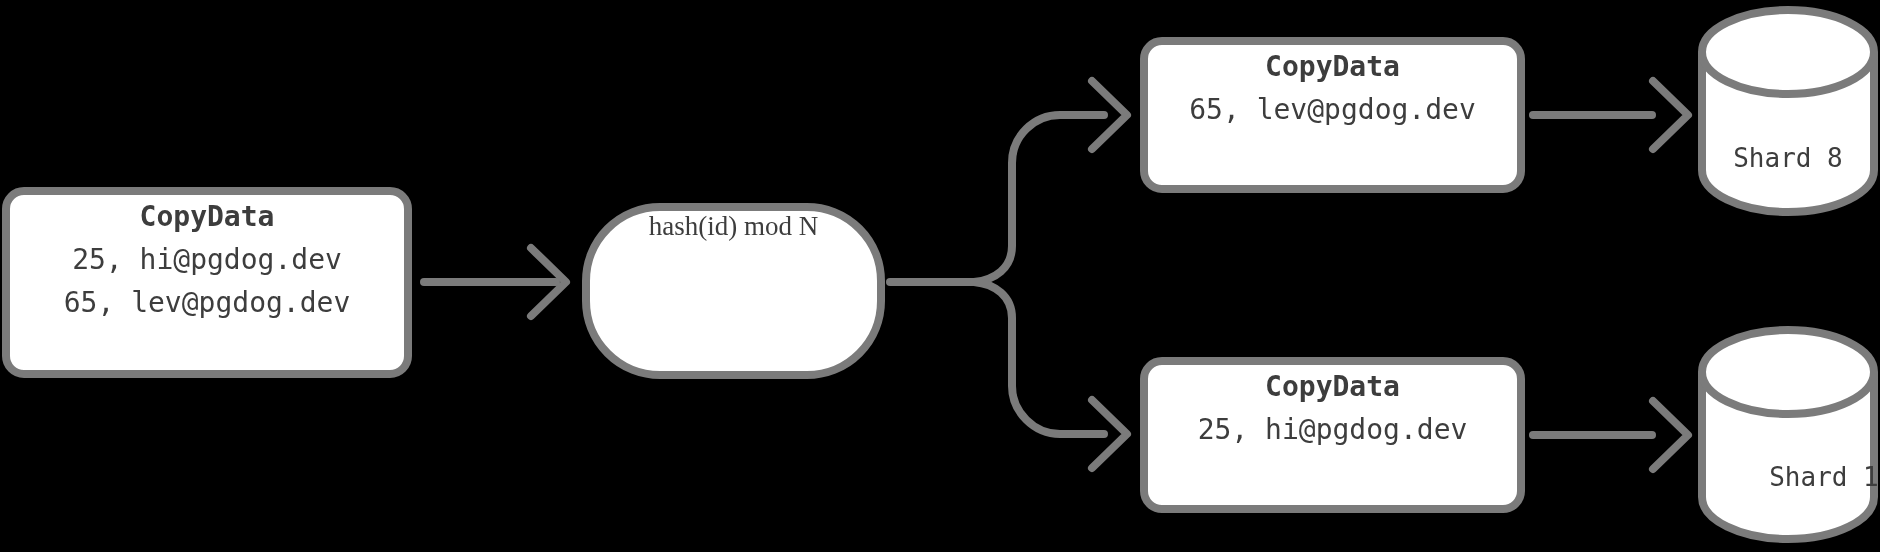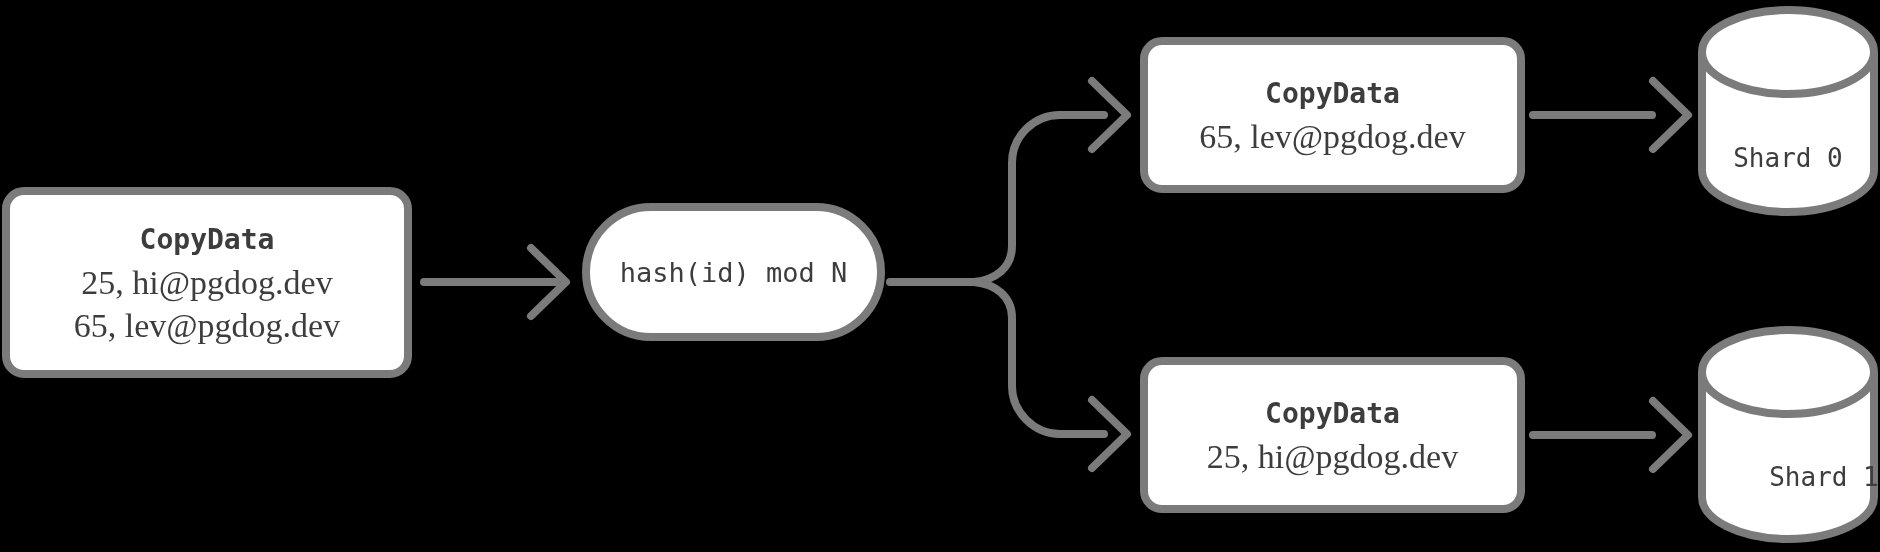--- a/index.html
+++ b/index.html
@@ -24,40 +24,39 @@
   }
   .node {
     position: absolute;
     box-sizing: border-box;
     background: #ffffff;
     border: 8px solid #7b7b7b;
     color: #3d3d3d;
     display: flex;
     flex-direction: column;
     align-items: center;
-    justify-content: center;
+    justify-content: flex-start;
     text-align: center;
   }
   .box {
     border-radius: 22px;
   }
   .node-title {
     font-weight: bold;
     font-size: 28px;
     line-height: 43px;
     white-space: pre;
   }
   .node-row {
-    font-size: 34px;
+    font-size: 28px;
     line-height: 43px;
     white-space: pre;
-    font-family: Liberation Serif, serif;
   }
   .source-box   { left: 2px;    top: 187px; width: 410px; height: 191px; }
-  .hash-pill    { left: 582px;  top: 203px; width: 303px; height: 138px; border-radius: 78px; }
+  .hash-pill    { left: 582px;  top: 203px; width: 303px; height: 176px; border-radius: 78px; font-family: Liberation Serif, serif; }
   .hash-label   { font-size: 27px; white-space: pre; }
   .shard0-box   { left: 1140px; top: 37px;  width: 385px; height: 156px; }
   .shard1-box   { left: 1140px; top: 357px; width: 385px; height: 156px; }
   .db-label {
     position: absolute;
     left: 1698px;
     width: 180px;
     text-align: center;
     color: #3d3d3d;
     font-size: 26px;
@@ -127,16 +126,16 @@
   <div class="node box shard0-box">
     <div class="node-title">CopyData</div>
     <div class="node-row">65, lev@pgdog.dev</div>
   </div>
 
   <div class="node box shard1-box">
     <div class="node-title">CopyData</div>
     <div class="node-row">25, hi@pgdog.dev</div>
   </div>
 
-  <div class="db-label db-label-0">Shard 0</div>
+  <div class="db-label db-label-0">Shard 8</div>
   <div class="db-label db-label-1">Shard 1</div>
 
 </div>
 
 </body></html>

